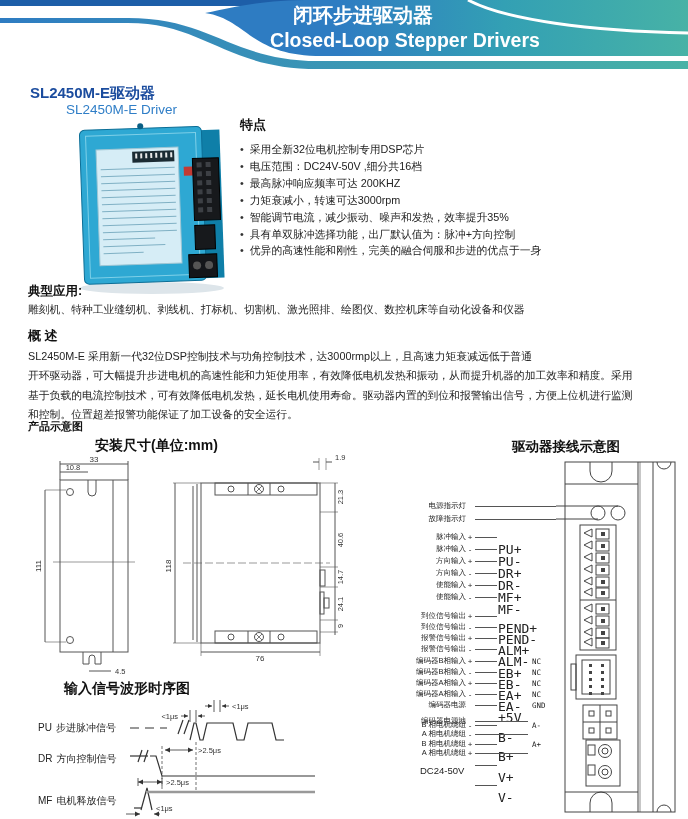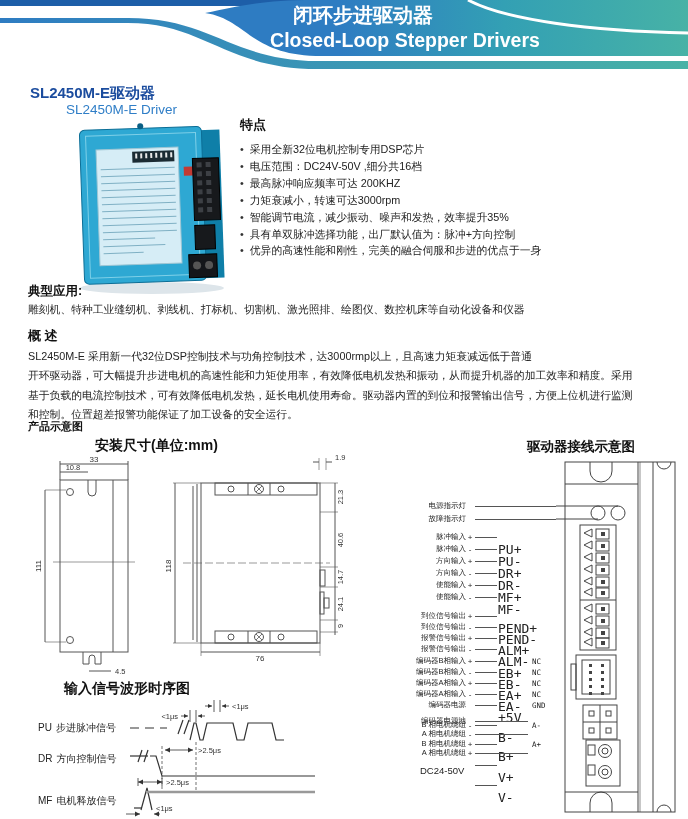--- a/index.html
+++ b/index.html
@@ -17,21 +17,21 @@
   .features li{font-size:10.8px;line-height:16.9px;color:#222;}
   .features li::before{content:"\2022";margin-right:6px;color:#333;}
   
   .apps-h{left:28px;top:283px;font-size:12.5px;font-weight:bold;color:#111;}
   .apps-t{left:28px;top:303px;width:645px;font-size:10.8px;color:#222;}
   .ov-h{left:28px;top:327px;font-size:13px;font-weight:bold;color:#111;}
   .ov-p{left:28px;top:347px;width:650px;font-size:10.8px;color:#222;}
   .ov-p div{line-height:19.3px;white-space:nowrap;}
   .sec-h{left:28px;top:419px;font-size:11px;font-weight:bold;color:#111;}
   .mnt-h{left:95px;top:437px;font-size:14px;font-weight:bold;color:#111;}
-  .wir-h{left:527px;top:438px;font-size:13.5px;font-weight:bold;color:#111;text-align:center;}
+  .wir-h{left:512px;top:438px;font-size:13.5px;font-weight:bold;color:#111;text-align:center;}
   .tim-h{left:64px;top:680px;font-size:14px;font-weight:bold;color:#111;}
   
   .wiring{left:396px;top:452px;width:160px;height:340px;}
   .w-row{position:absolute;left:0;width:160px;height:10px;display:flex;align-items:center;}
   .w-label{width:70px;text-align:right;font-size:7.5px;color:#222;white-space:nowrap;}
   .w-sign{width:8px;text-align:center;font-size:8px;color:#222;}
   .w-line{flex:1;height:1px;background:#555;margin:0 1px;}
   .w-pin{width:34px;font-size:13px;font-family:"DejaVu Sans Mono","Liberation Mono",monospace;color:#222;white-space:nowrap;margin-top:24px;}
   .w-pin2{width:24px;font-size:7.5px;font-family:"DejaVu Sans Mono","Liberation Mono",monospace;color:#222;}
   .w-row.ext .w-line{margin-right:28px;}

